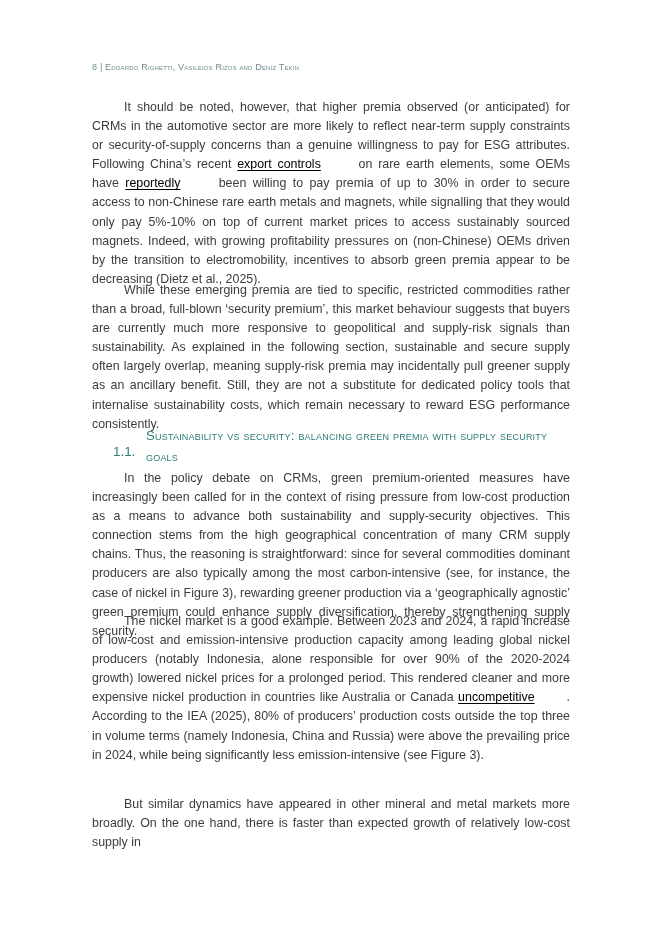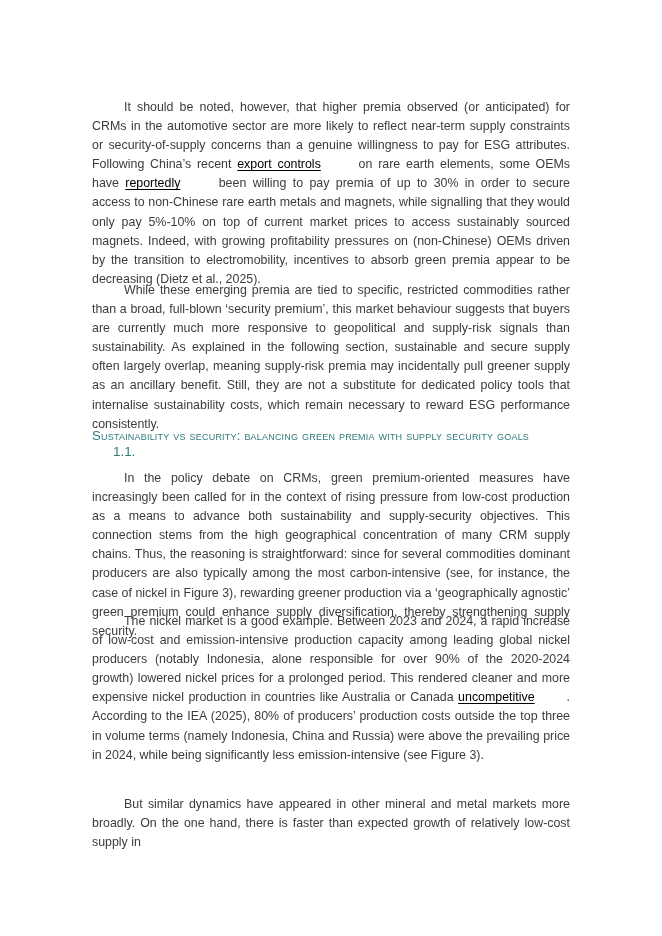--- a/index.html
+++ b/index.html
@@ -77,28 +77,32 @@
   .section-heading .h-num {
     position: absolute;
     left: 21px;
     top: 16px;
     font-variant: normal;
     font-size: 13.4px;
     letter-spacing: 0;
   }
   .section-heading .h-text {
     display: block;
+    margin-left: 54px;
     text-align: left;
   }
 </style>
 </head>
 <body>
 
 <div class="page">
 
+  <div class="running-header">
+    <span class="pg-num">8</span><span> | </span><span>Edoardo Righetti, Vasileios Rizos and Deniz Tekin</span>
+  </div>
 
   <div class="body-text" style="top: 98px;">
     <span>It should be noted, however, that higher premia observed (or anticipated) for CRMs in the automotive sector are more likely to reflect near-term supply constraints or security-of-supply concerns than a genuine willingness to pay for ESG attributes. Following China’s recent </span><a class="doclink">export controls</a><span> on rare earth elements, some OEMs have </span><a class="doclink">reportedly</a><span> been willing to pay premia of up to 30% in order to secure access to non-Chinese rare earth metals and magnets, while signalling that they would only pay 5%-10% on top of current market prices to access sustainably sourced magnets. Indeed, with growing profitability pressures on (non-Chinese) OEMs driven by the transition to electromobility, incentives to absorb green premia appear to be decreasing (Dietz et al., 2025).</span>
   </div>
 
   <div class="body-text" style="top: 281px;">
     <span>While these emerging premia are tied to specific, restricted commodities rather than a broad, full-blown ‘security premium’, this market behaviour suggests that buyers are currently much more responsive to geopolitical and supply-risk signals than sustainability. As explained in the following section, sustainable and secure supply often largely overlap, meaning supply-risk premia may incidentally pull greener supply as an ancillary benefit. Still, they are not a substitute for dedicated policy tools that internalise sustainability costs, which remain necessary to reward ESG performance consistently.</span>
   </div>
 
   <div class="section-heading" style="top: 425px;">

